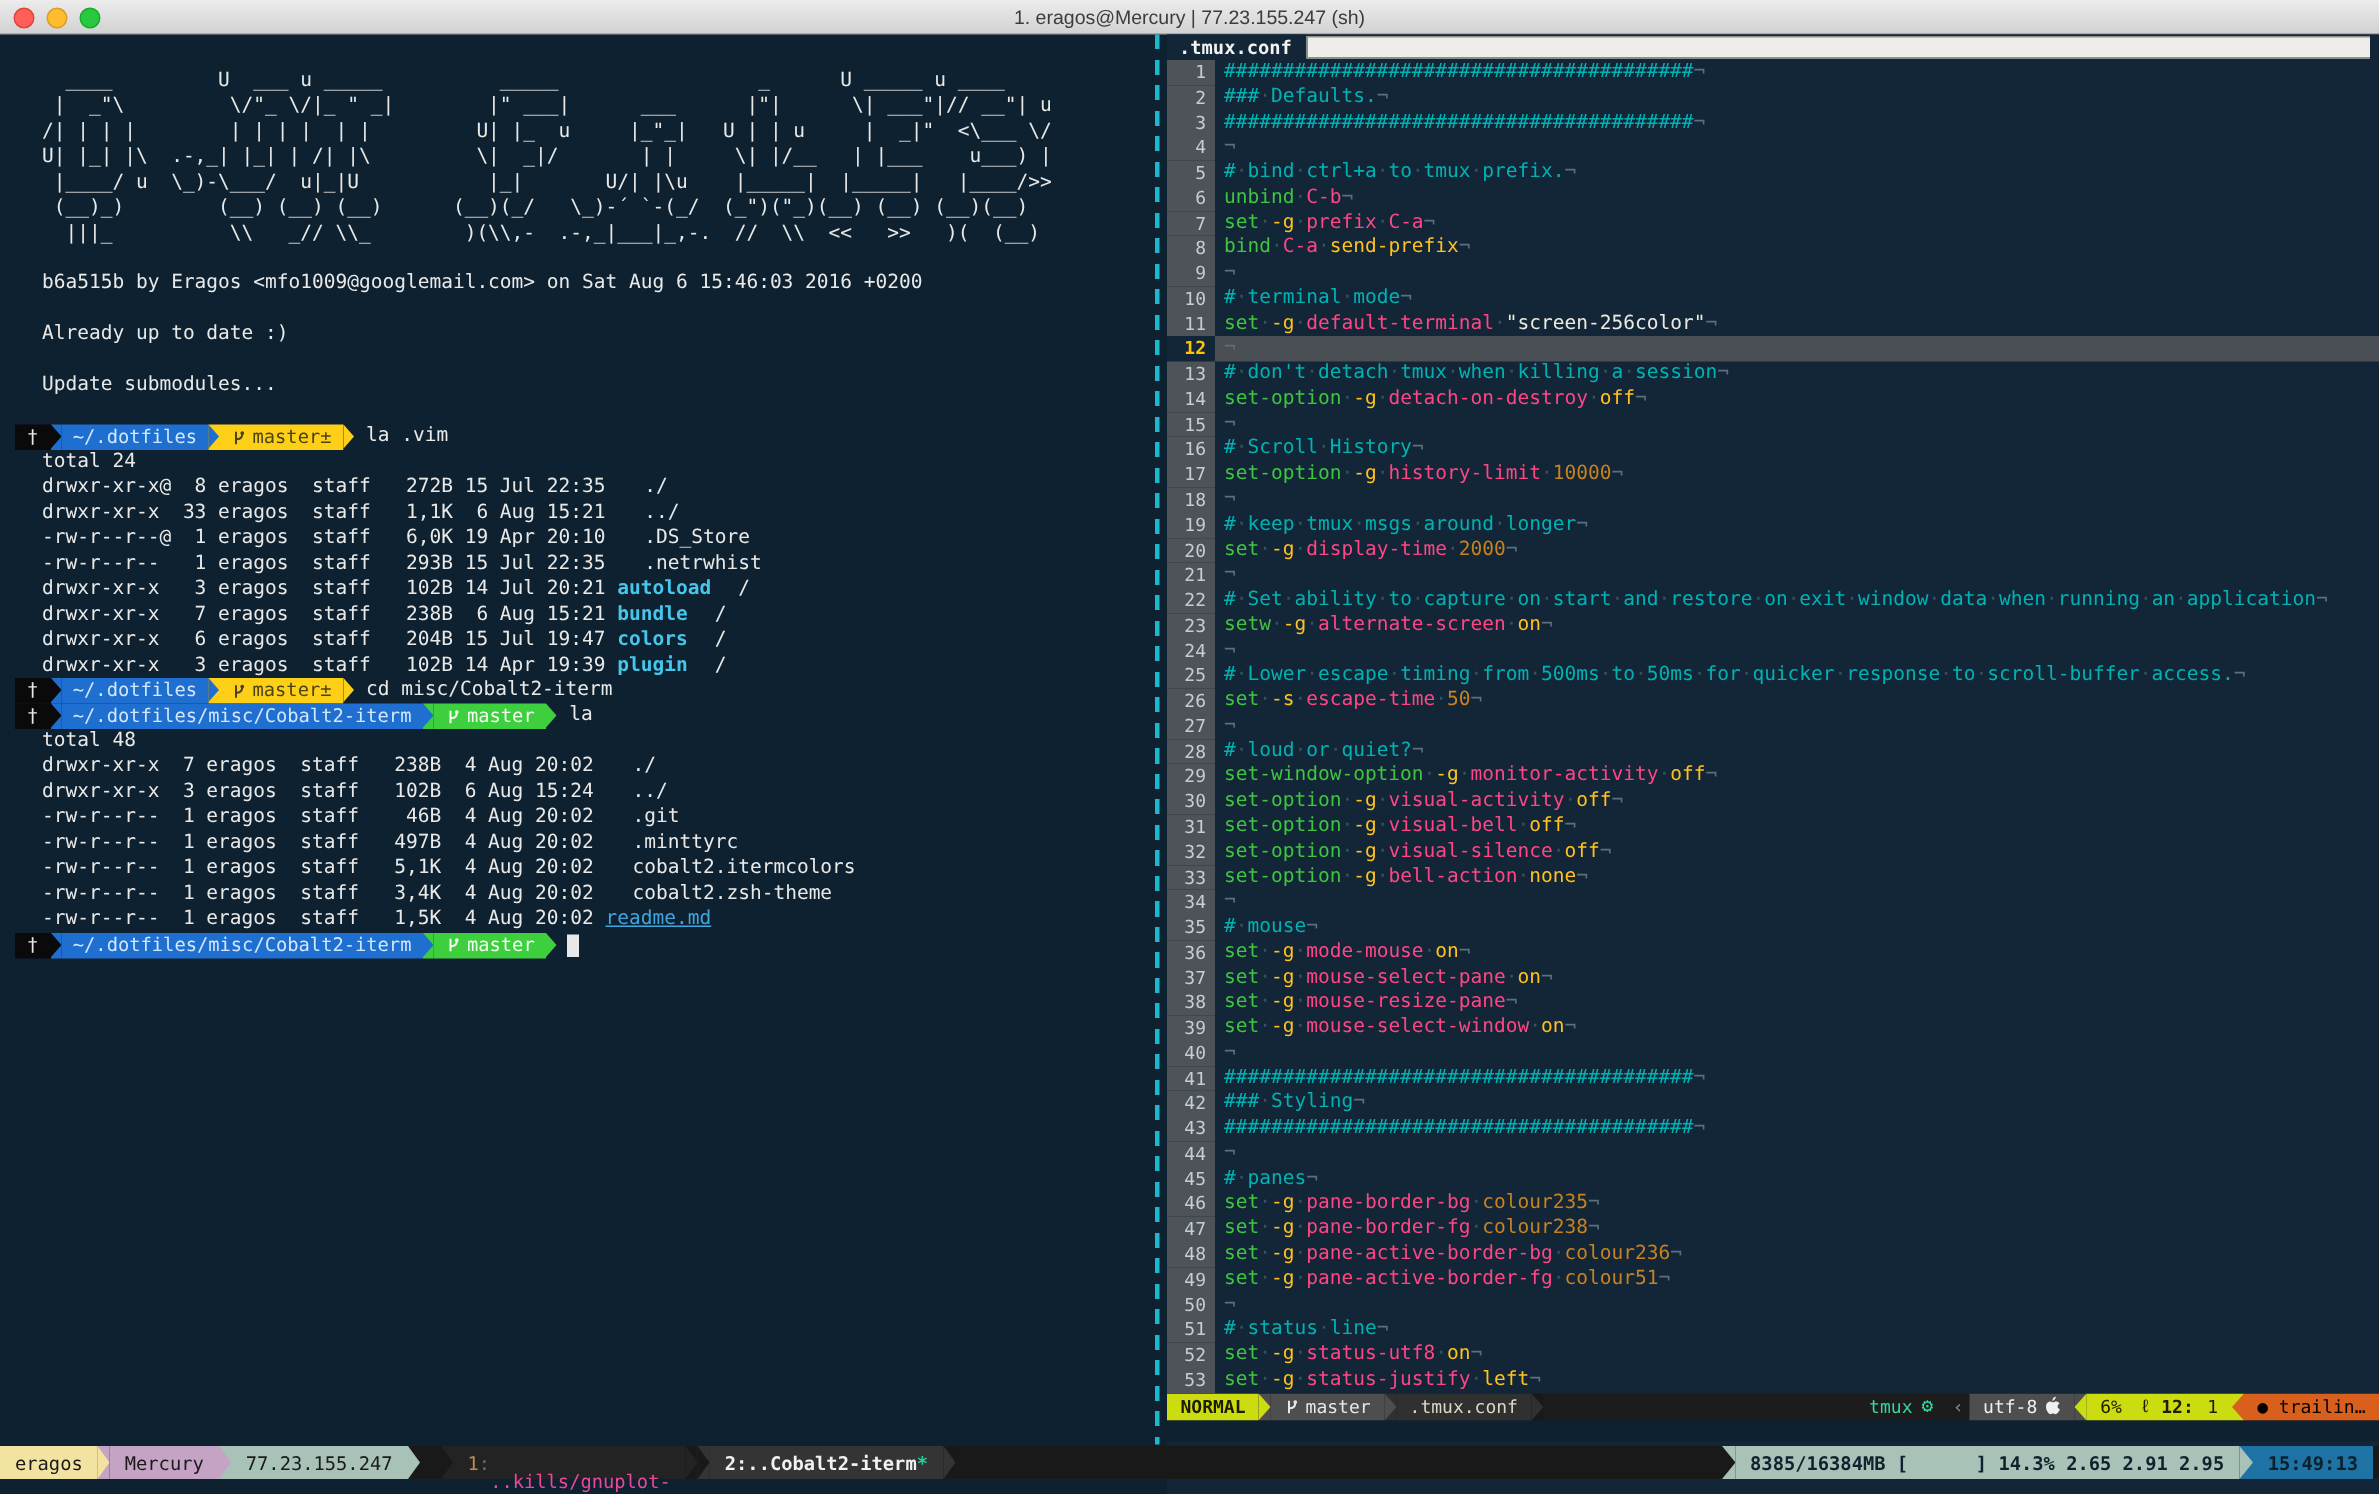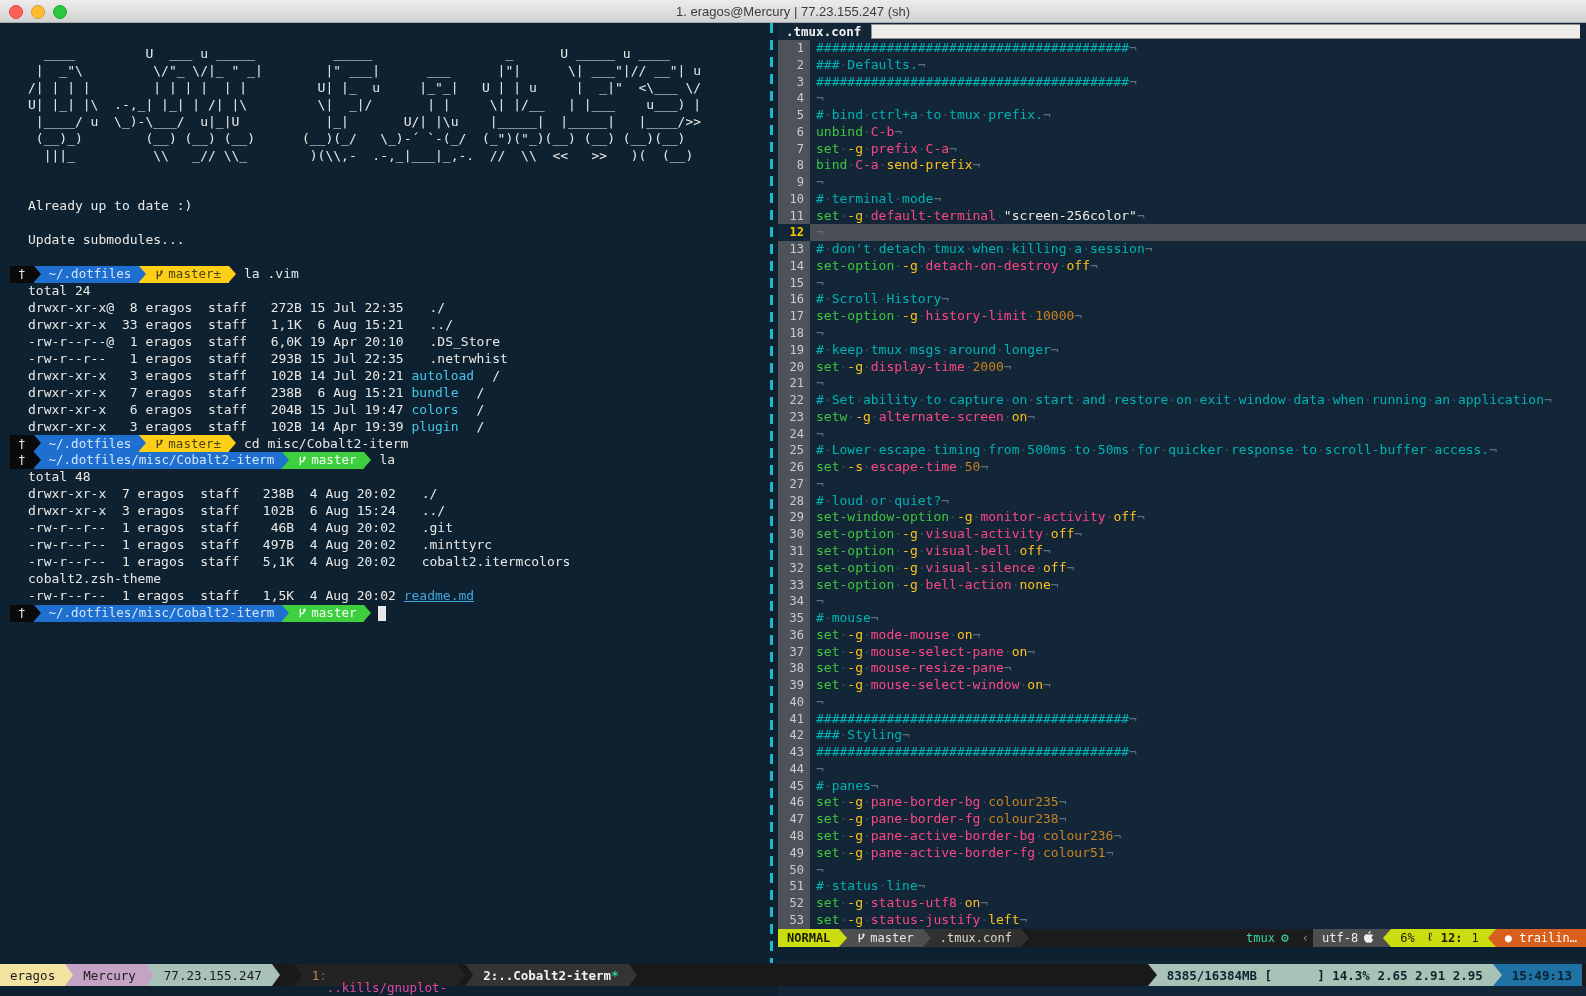--- a/index.html
+++ b/index.html
@@ -18,21 +18,21 @@
     font-size:13px;color:#3c3c3c;}
   
   #term{position:absolute;top:23px;left:0;right:0;bottom:0;}
   #pane-left{position:absolute;left:0;top:0;width:770px;bottom:0;padding:6px 0 0 10px;box-sizing:border-box;}
   #pane-divider{position:absolute;left:770px;top:0;width:3px;bottom:33px;
     background:repeating-linear-gradient(to bottom,#1cb9cc 0 10px,transparent 10px 17px);}
   #pane-right{position:absolute;left:778px;top:0;right:0;bottom:0;background:#122638;}
   .tl-row{height:16.94px;line-height:16.94px;white-space:pre;font-size:13px;color:#e9e9e7;display:flex;align-items:center;}
   .tl-row .pre{white-space:pre;}
   .t-plain{color:#e9e9e7;margin-left:18px;}
-  .t-dir{color:#46c6ea;font-weight:normal;}
+  .t-dir{color:#46c6ea;font-weight:bold;}
   .t-link{color:#3fa7e0;text-decoration:underline;}
   
   .pseg{display:flex;align-items:center;height:17px;padding:0 8px;font-size:12.5px;white-space:pre;}
   .cursor-block{width:8px;height:15px;background:#e8e8e8;margin-left:7px;}
   .cmdtxt{margin-left:8px;white-space:pre;color:#e9e9e7;}
   .branch-svg{margin-right:4px;}
   
   #vim-tabline{height:17px;display:flex;align-items:stretch;}
   #vim-tab{background:#122638;color:#f2f2f0;font-weight:bold;font-size:12.5px;
     padding:0 10px 0 8px;display:flex;align-items:center;white-space:pre;}
@@ -80,20 +80,21 @@
         <div id="left-lines">
           <div class="tl-row">&nbsp;</div>
           <div class="tl-row"><span class="pre t-plain">  ____         U  ___ u _____          _____                 _      U _____ u ____</span></div>
           <div class="tl-row"><span class="pre t-plain"> |  _"\         \/"_ \/|_ " _|        |" ___|      ___      |"|      \| ___"|// __"| u</span></div>
           <div class="tl-row"><span class="pre t-plain">/| | | |        | | | |  | |         U| |_  u     |_"_|   U | | u     |  _|"  &lt;\___ \/</span></div>
           <div class="tl-row"><span class="pre t-plain">U| |_| |\  .-,_| |_| | /| |\         \|  _|/       | |     \| |/__   | |___    u___) |</span></div>
           <div class="tl-row"><span class="pre t-plain"> |____/ u  \_)-\___/  u|_|U           |_|       U/| |\u    |_____|  |_____|   |____/&gt;&gt;</span></div>
           <div class="tl-row"><span class="pre t-plain"> (__)_)        (__) (__) (__)      (__)(_/   \_)-´ `-(_/  (_")("_)(__) (__) (__)(__)</span></div>
           <div class="tl-row"><span class="pre t-plain">  |||_          \\   _// \\_        )(\\,-  .-,_|___|_,-.  //  \\  &lt;&lt;   &gt;&gt;   )(  (__)</span></div>
           <div class="tl-row">&nbsp;</div>
+          <div class="tl-row"><span class="pre t-plain">b6a515b by Eragos &lt;mfo1009@googlemail.com&gt; on Sat Aug 6 15:46:03 2016 +0200</span></div>
           <div class="tl-row">&nbsp;</div>
           <div class="tl-row"><span class="pre t-plain">Already up to date :)</span></div>
           <div class="tl-row">&nbsp;</div>
           <div class="tl-row"><span class="pre t-plain">Update submodules...</span></div>
           <div class="tl-row">&nbsp;</div>
           <div class="tl-row"><div class="pseg" style="background: rgb(10, 10, 10); color: rgb(232, 232, 232);"><span>†</span></div><div style="width: 7px; height: 17px; background: rgb(31, 111, 208); flex: 0 0 auto;"><div style="width: 0px; height: 0px; border-top: 8.5px solid transparent; border-bottom: 8.5px solid transparent; border-left: 7px solid rgb(10, 10, 10);"></div></div><div class="pseg" style="background: rgb(31, 111, 208); color: rgb(211, 230, 251);"><span>~/.dotfiles</span></div><div style="width: 7px; height: 17px; background: rgb(253, 208, 23); flex: 0 0 auto;"><div style="width: 0px; height: 0px; border-top: 8.5px solid transparent; border-bottom: 8.5px solid transparent; border-left: 7px solid rgb(31, 111, 208);"></div></div><div class="pseg" style="background: rgb(253, 208, 23); color: rgb(74, 67, 26);"><svg class="branch-svg" width="10" height="12" viewBox="0 0 12 14">
                 <path d="M4 2v10 M4 8c3 0 5-1.5 5-4.5" stroke="currentColor" fill="none" stroke-width="1.6"></path>
                 <circle cx="9" cy="3" r="1.5" fill="currentColor"></circle>
               </svg><span>master±</span></div><div style="width: 7px; height: 17px; background: rgb(14, 33, 48); flex: 0 0 auto;"><div style="width: 0px; height: 0px; border-top: 8.5px solid transparent; border-bottom: 8.5px solid transparent; border-left: 7px solid rgb(253, 208, 23);"></div></div><span class="cmdtxt">la .vim</span></div>
           <div class="tl-row"><span class="pre t-plain">total 24</span></div>
@@ -112,21 +113,21 @@
           <div class="tl-row"><div class="pseg" style="background: rgb(10, 10, 10); color: rgb(232, 232, 232);"><span>†</span></div><div style="width: 7px; height: 17px; background: rgb(31, 111, 208); flex: 0 0 auto;"><div style="width: 0px; height: 0px; border-top: 8.5px solid transparent; border-bottom: 8.5px solid transparent; border-left: 7px solid rgb(10, 10, 10);"></div></div><div class="pseg" style="background: rgb(31, 111, 208); color: rgb(211, 230, 251);"><span>~/.dotfiles/misc/Cobalt2-iterm</span></div><div style="width: 7px; height: 17px; background: rgb(62, 207, 62); flex: 0 0 auto;"><div style="width: 0px; height: 0px; border-top: 8.5px solid transparent; border-bottom: 8.5px solid transparent; border-left: 7px solid rgb(31, 111, 208);"></div></div><div class="pseg" style="background: rgb(62, 207, 62); color: rgb(242, 255, 242);"><svg class="branch-svg" width="10" height="12" viewBox="0 0 12 14">
                 <path d="M4 2v10 M4 8c3 0 5-1.5 5-4.5" stroke="currentColor" fill="none" stroke-width="1.6"></path>
                 <circle cx="9" cy="3" r="1.5" fill="currentColor"></circle>
               </svg><span>master</span></div><div style="width: 7px; height: 17px; background: rgb(14, 33, 48); flex: 0 0 auto;"><div style="width: 0px; height: 0px; border-top: 8.5px solid transparent; border-bottom: 8.5px solid transparent; border-left: 7px solid rgb(62, 207, 62);"></div></div><span class="cmdtxt">la</span></div>
           <div class="tl-row"><span class="pre t-plain">total 48</span></div>
           <div class="tl-row"><span class="pre t-plain">drwxr-xr-x  7 eragos  staff   238B  4 Aug 20:02 </span><span class="pre t-plain">./</span></div>
           <div class="tl-row"><span class="pre t-plain">drwxr-xr-x  3 eragos  staff   102B  6 Aug 15:24 </span><span class="pre t-plain">../</span></div>
           <div class="tl-row"><span class="pre t-plain">-rw-r--r--  1 eragos  staff    46B  4 Aug 20:02 </span><span class="pre t-plain">.git</span></div>
           <div class="tl-row"><span class="pre t-plain">-rw-r--r--  1 eragos  staff   497B  4 Aug 20:02 </span><span class="pre t-plain">.minttyrc</span></div>
           <div class="tl-row"><span class="pre t-plain">-rw-r--r--  1 eragos  staff   5,1K  4 Aug 20:02 </span><span class="pre t-plain">cobalt2.itermcolors</span></div>
-          <div class="tl-row"><span class="pre t-plain">cobalt2.zsh-theme</span></div>
+          <div class="tl-row"><span class="pre t-plain">-rw-r--r--  1 eragos  staff   3,4K  4 Aug 20:02 </span><span class="pre t-plain">cobalt2.zsh-theme</span></div>
           <div class="tl-row"><span class="pre t-plain">-rw-r--r--  1 eragos  staff   1,5K  4 Aug 20:02 </span><span class="pre t-link">readme.md</span></div>
           <div class="tl-row"><div class="pseg" style="background: rgb(10, 10, 10); color: rgb(232, 232, 232);"><span>†</span></div><div style="width: 7px; height: 17px; background: rgb(31, 111, 208); flex: 0 0 auto;"><div style="width: 0px; height: 0px; border-top: 8.5px solid transparent; border-bottom: 8.5px solid transparent; border-left: 7px solid rgb(10, 10, 10);"></div></div><div class="pseg" style="background: rgb(31, 111, 208); color: rgb(211, 230, 251);"><span>~/.dotfiles/misc/Cobalt2-iterm</span></div><div style="width: 7px; height: 17px; background: rgb(62, 207, 62); flex: 0 0 auto;"><div style="width: 0px; height: 0px; border-top: 8.5px solid transparent; border-bottom: 8.5px solid transparent; border-left: 7px solid rgb(31, 111, 208);"></div></div><div class="pseg" style="background: rgb(62, 207, 62); color: rgb(242, 255, 242);"><svg class="branch-svg" width="10" height="12" viewBox="0 0 12 14">
                 <path d="M4 2v10 M4 8c3 0 5-1.5 5-4.5" stroke="currentColor" fill="none" stroke-width="1.6"></path>
                 <circle cx="9" cy="3" r="1.5" fill="currentColor"></circle>
               </svg><span>master</span></div><div style="width: 7px; height: 17px; background: rgb(14, 33, 48); flex: 0 0 auto;"><div style="width: 0px; height: 0px; border-top: 8.5px solid transparent; border-bottom: 8.5px solid transparent; border-left: 7px solid rgb(62, 207, 62);"></div></div><span class="cursor-block"></span></div>
         </div>
       </div>
     <div id="pane-divider"></div>
     <div id="pane-right">
       <div id="vim-tabline">
@@ -210,21 +211,21 @@
           <div class="sseg" style="background: rgb(78, 78, 78); color: rgb(240, 240, 240);"><span>utf-8</span><svg width="11" height="13" viewBox="0 0 11 13" style="margin-left:5px">
               <path fill="#f0f0f0" d="M8.7 6.9c0-1.6 1.3-2.3 1.3-2.3S9.3 3.3 7.8 3.3c-.9 0-1.6.5-2.1.5-.5 0-1.2-.5-2-.5C2.2 3.3 1 4.7 1 6.8c0 2.4 1.8 5 3 5 .5 0 1.1-.4 1.7-.4.6 0 1 .4 1.7.4 1.2 0 2.6-2.4 2.8-3.3-.6-.3-1.5-.6-1.5-1.6zM7.2 1.2C7.6.7 7.9 0 7.8 0c-.7 0-1.5.5-1.9 1-.3.4-.7 1.1-.6 1.8.8.1 1.5-.6 1.9-1.6z"></path>
             </svg></div>
           <div style="width: 8px; height: 18px; background: rgb(78, 78, 78); flex: 0 0 auto;">
             <div style="width: 0px; height: 0px; border-top: 9px solid transparent; border-bottom: 9px solid transparent; border-right: 8px solid rgb(203, 220, 16);"></div>
           </div>
           <div class="sseg" style="background: rgb(203, 220, 16); color: rgb(28, 28, 0);"><span>6%</span><span style="margin:0 7px 0 12px">ℓ</span><span class="b">12:</span><span style="margin-left:9px">1</span></div>
           <div style="width: 8px; height: 18px; background: rgb(203, 220, 16); flex: 0 0 auto;">
             <div style="width: 0px; height: 0px; border-top: 9px solid transparent; border-bottom: 9px solid transparent; border-right: 8px solid rgb(217, 96, 28);"></div>
           </div>
-          <div class="sseg" style="background: rgb(217, 96, 28); color: #ffffff;">● trailin…</div>
+          <div class="sseg" style="background: rgb(217, 96, 28); color: #000000;">● trailin…</div>
         </div>
       <div id="vim-cmdline"></div>
     </div>
     <div id="tmux-bar">
         <div class="bseg" style="background: rgb(243, 227, 161); color: rgb(26, 26, 26);">eragos</div>
         <div style="width: 8px; height: 22px; background: rgb(197, 163, 197); flex: 0 0 auto;">
           <div style="width: 0px; height: 0px; border-top: 11px solid transparent; border-bottom: 11px solid transparent; border-left: 8px solid rgb(243, 227, 161);"></div>
         </div>
         <div class="bseg" style="background: rgb(197, 163, 197); color: rgb(26, 26, 26);">Mercury</div>
         <div style="width: 8px; height: 22px; background: rgb(169, 194, 184); flex: 0 0 auto;">

